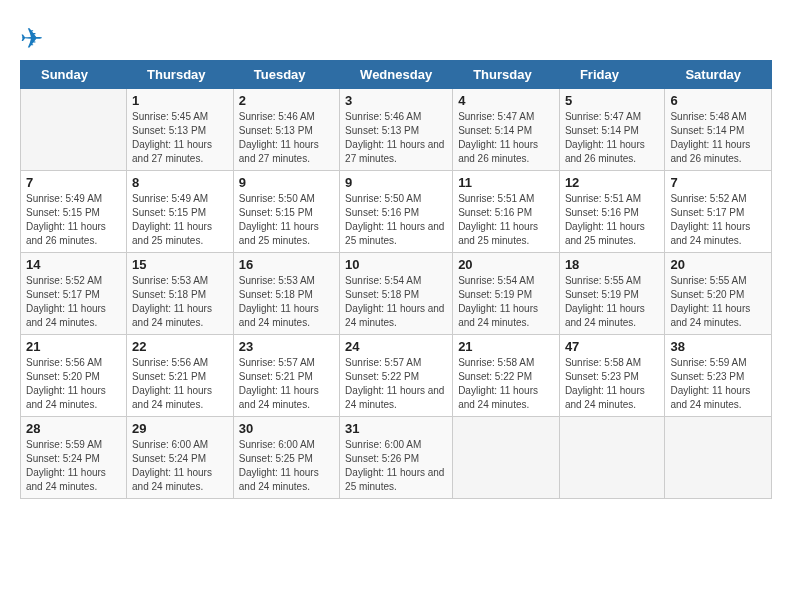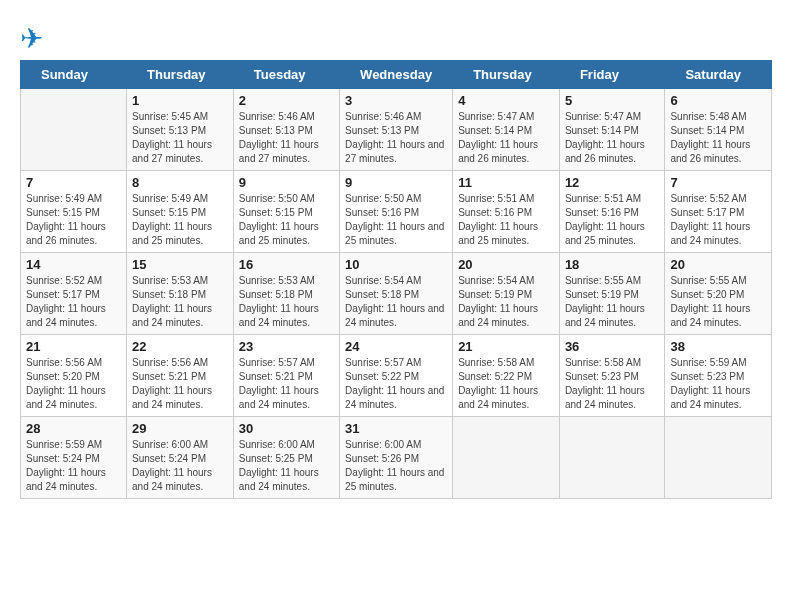--- a/index.html
+++ b/index.html
@@ -273,21 +273,21 @@
           Sunrise: 5:57 AM<br>Sunset: 5:22 PM<br>Daylight: 11 hours and 24 minutes.
         </div>
         </td>
         <td>
           <div class="day-number">21</div>
         <div class="day-info">
           Sunrise: 5:58 AM<br>Sunset: 5:22 PM<br>Daylight: 11 hours and 24 minutes.
         </div>
         </td>
         <td>
-          <div class="day-number">36</div>
+          <div class="day-number">47</div>
         <div class="day-info">
           Sunrise: 5:58 AM<br>Sunset: 5:23 PM<br>Daylight: 11 hours and 24 minutes.
         </div>
         </td>
         <td>
           <div class="day-number">38</div>
         <div class="day-info">
           Sunrise: 5:59 AM<br>Sunset: 5:23 PM<br>Daylight: 11 hours and 24 minutes.
         </div>
         </td>

